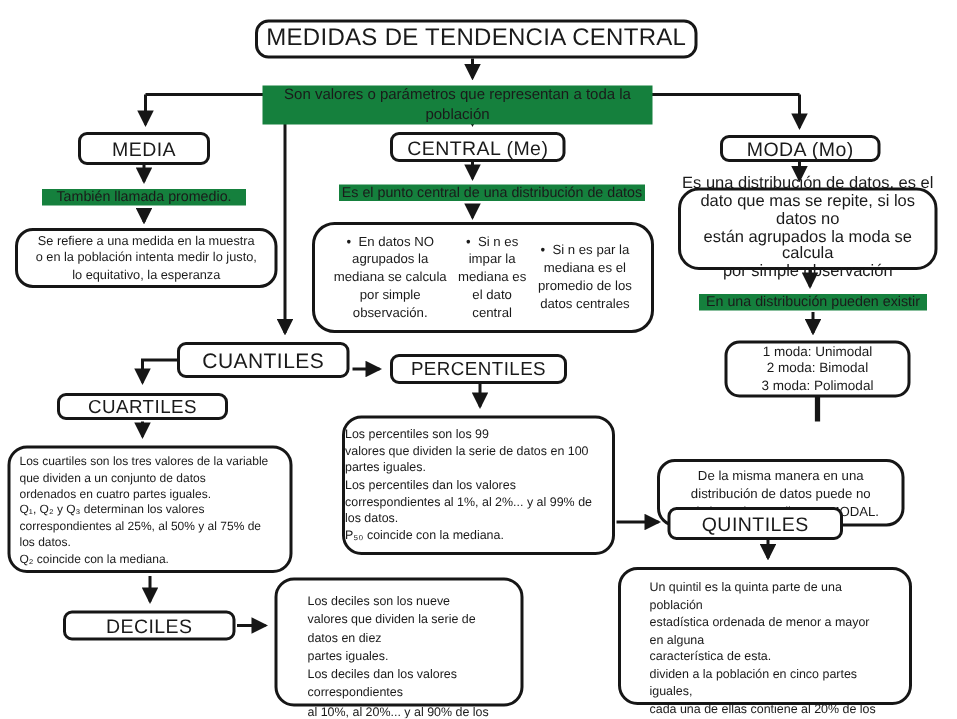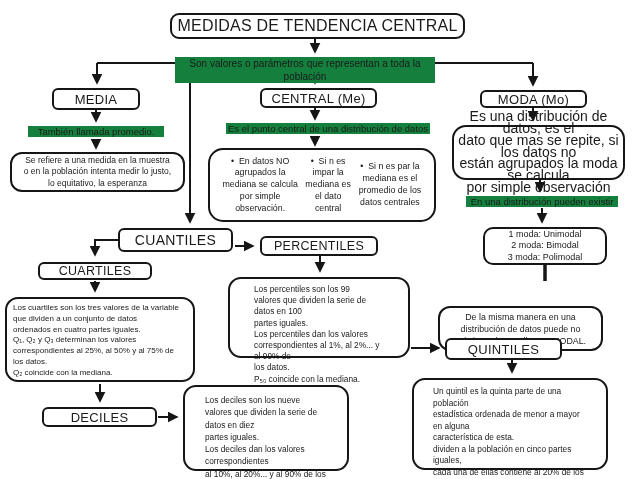--- a/index.html
+++ b/index.html
@@ -72,21 +72,21 @@
 
   <div class="box label-box" style="left:260px;top:88px;width:117px;height:20px;">CENTRAL (Me)</div>
   <div class="free-text" style="left:226px;top:123px;width:204px;font-size:9.5px;">Es el punto central de una distribución de datos</div>
   <div class="box bullets" style="left:208px;top:148px;width:228px;height:74px;padding:3px 8px;">
     <div class="bullet">En datos NO agrupados la mediana se calcula por simple observación.</div>
     <div class="bullet">Si n es impar la mediana es el dato central</div>
     <div class="bullet">Si n es par la mediana es el promedio de los datos centrales</div>
   </div>
 
   <div class="box label-box" style="left:480px;top:90px;width:107px;height:18px;">MODA (Mo)</div>
-  <div class="box desc-center" style="left:452px;top:125px;width:173px;height:55px;font-size:14px;line-height:11.8px;border-radius:14px;">Es una distribución de datos, es el
+  <div class="box desc-center" style="left:452px;top:125px;width:173px;height:55px;font-size:11px;line-height:11.8px;border-radius:14px;">Es una distribución de datos, es el
 dato que mas se repite, si los datos no
 están agrupados la moda se calcula
 por simple observación</div>
   <div class="free-text" style="left:466px;top:196px;width:152px;font-size:9.5px;">En una distribución pueden existir</div>
   <div class="box desc-center" style="left:483px;top:227px;width:124px;height:38px;font-size:9px;line-height:11.5px;border-radius:10px;flex-direction:column;">
     <div>1 moda: Unimodal</div>
     <div>2 moda: Bimodal</div>
     <div>3 moda: Polimodal</div>
   </div>
   <div class="box desc-center" style="left:438px;top:280px;width:165px;height:45px;font-size:8.8px;line-height:12px;margin-top:26px;">De la misma manera en una
@@ -104,21 +104,21 @@
 Q₂ coincide con la mediana.</div>
   <div class="box label-box" style="left:42px;top:407px;width:115px;height:20px;">DECILES</div>
   <div class="box desc-box" style="left:183px;top:385px;width:166px;height:86px;padding:7px 20px;font-size:8.3px;line-height:12.3px;">Los deciles son los nueve
 valores que dividen la serie de datos en diez
 partes iguales.
 Los deciles dan los valores correspondientes
 al 10%, al 20%... y al 90% de los datos.
 D₅ coincide con la mediana.</div>
 
   <div class="box label-box" style="left:260px;top:236px;width:118px;height:20px;font-size:12.5px;">PERCENTILES</div>
-  <div class="box desc-box" style="left:228px;top:277px;width:182px;height:81px;padding:5px 24px;font-size:8.3px;line-height:11.2px;">Los percentiles son los 99
+  <div class="box desc-box" style="left:228px;top:277px;width:182px;height:93px;padding:5px 0;font-size:8.3px;line-height:11.2px;">Los percentiles son los 99
 valores que dividen la serie de datos en 100
 partes iguales.
 Los percentiles dan los valores
 correspondientes al 1%, al 2%... y al 99% de
 los datos.
 P₅₀ coincide con la mediana.</div>
   <div class="box label-box" style="left:445px;top:338px;width:117px;height:22px;">QUINTILES</div>
   <div class="box desc-box" style="left:412px;top:378px;width:196px;height:92px;padding:6px 19px;font-size:8.3px;line-height:11.5px;">Un quintil es la quinta parte de una población
 estadística ordenada de menor a mayor en alguna
 característica de esta.

